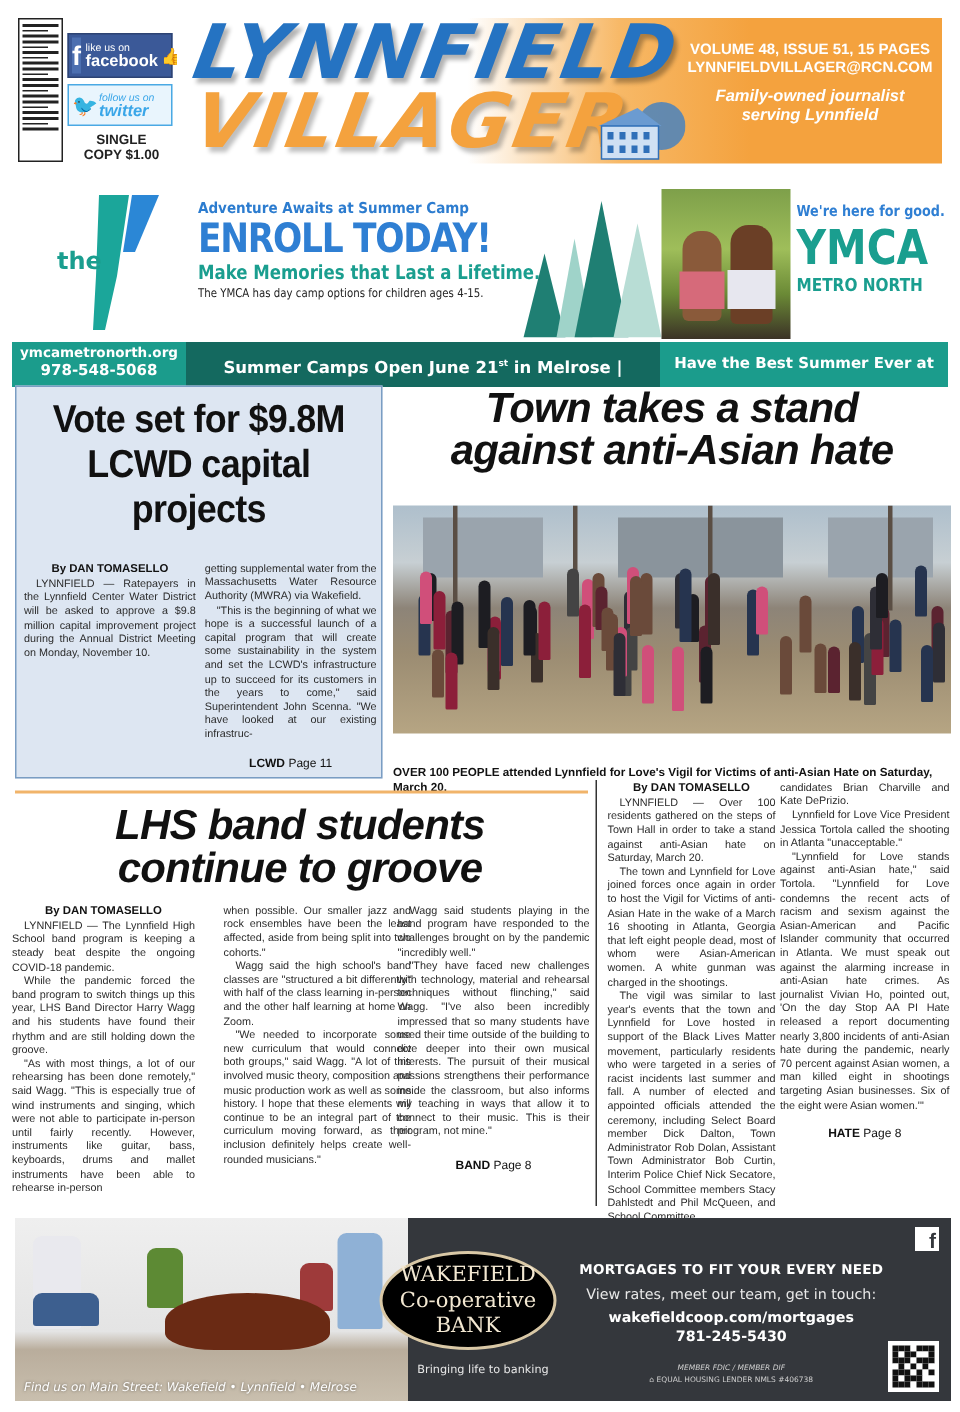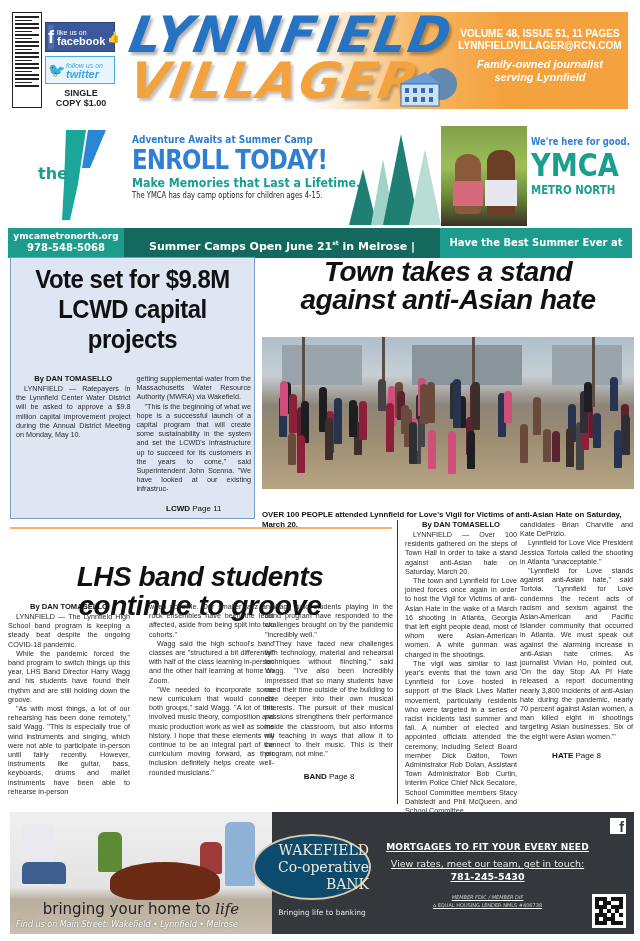--- a/index.html
+++ b/index.html
@@ -78,36 +78,36 @@
   .vigil-photo .building { position: absolute; top: 8px; height: 40px; background: #9aa4ad; }
   .caption { position: absolute; left: 262px; top: 510px; width: 372px; font: bold 7.8px "Liberation Sans", sans-serif; line-height: 10px; color: #111; }
   .caption .credit { display: block; text-align: right; margin-top: -10px; }
 
   .hate-col1 { position: absolute; left: 405px; top: 520px; width: 112px; }
   .hate-col2 { position: absolute; left: 520px; top: 520px; width: 113px; }
 
   
   .orange-rule { position: absolute; left: 10px; top: 527px; width: 382px; height: 2px; background: #f1b46a; }
   .vrule { position: absolute; left: 397px; top: 520px; width: 1px; height: 284px; background: #333; }
-  .band-head { position: absolute; left: 40px; top: 535px; width: 320px; text-align: center; font: italic bold 28px "Liberation Sans", sans-serif; line-height: 29px; color: #111; letter-spacing: -0.5px; margin-top: 27px; }
+  .band-head { position: absolute; left: 40px; top: 535px; width: 320px; text-align: center; font: italic bold 28px "Liberation Sans", sans-serif; line-height: 29px; color: #111; letter-spacing: -0.5px; }
   .band-col1 { position: absolute; left: 8px; top: 602px; width: 122px; }
   .band-col2 { position: absolute; left: 149px; top: 602px; width: 125px; }
   .band-col3 { position: absolute; left: 265px; top: 602px; width: 128px; }
 
   
   .bank-ad { position: absolute; left: 10px; top: 812px; width: 624px; height: 122px; background: #34373c; }
   .family-photo { position: absolute; left: 0; top: 0; width: 262px; height: 122px; background: linear-gradient(180deg, #efefef 0%, #e4e4e4 62%, #b9ad9c 72%, #c9bfae 100%); overflow: hidden; }
   .family-photo .fig { position: absolute; border-radius: 6px 6px 2px 2px; }
   .family-photo .dog { position: absolute; left: 100px; top: 50px; width: 110px; height: 38px; background: #6a2a14; border-radius: 50% 50% 30% 30%; }
   .family-photo .slogan { position: absolute; left: 0; top: 88px; width: 262px; text-align: center; font: 15px "DejaVu Sans", sans-serif; color: #222; }
   .family-photo .slogan i { font-family: "DejaVu Serif", serif; }
   .family-photo .find { position: absolute; left: 6px; top: 108px; width: 256px; font: italic 8px "DejaVu Sans", sans-serif; color: #fff; text-shadow: 0 0 2px rgba(0,0,0,0.5); }
-  .bank-oval { position: absolute; left: 243px; top: 22px; width: 118px; height: 66px; border-radius: 50%; background: #0c4a6e; border: 2px solid #d9c8a6; text-align: right; color: #f3e8d2; font: 14px "DejaVu Serif", serif; line-height: 17px; padding-top: 6px; }
+  .bank-oval { position: absolute; left: 243px; top: 22px; width: 118px; height: 66px; border-radius: 50%; background: #000000; border: 2px solid #d9c8a6; text-align: center; color: #f3e8d2; font: 14px "DejaVu Serif", serif; line-height: 17px; padding-top: 6px; }
   .bank-tag { position: absolute; left: 262px; top: 96px; width: 100px; font: 7.5px "DejaVu Sans", sans-serif; color: #e6e6e6; text-align: center; }
-  .mortgage { position: absolute; left: 365px; top: 30px; width: 225px; text-align: center; color: #fff; text-decoration: underline; }
+  .mortgage { position: absolute; left: 365px; top: 30px; width: 225px; text-align: center; color: #fff; }
   .mortgage .h { font: bold 9px "DejaVu Sans", sans-serif; letter-spacing: 0.2px; }
   .mortgage .v { font: 9.5px "DejaVu Sans", sans-serif; margin-top: 6px; color: #e8e8e8; }
   .mortgage .url { font: bold 9.5px "DejaVu Sans", sans-serif; margin-top: 4px; }
   .mortgage .ph { font: bold 9.5px "DejaVu Sans", sans-serif; margin-top: 2px; }
   .mortgage .fdic { font: italic 5px "DejaVu Sans", sans-serif; margin-top: 12px; color: #cfcfcf; }
   .mortgage .ehl { font: 5px "DejaVu Sans", sans-serif; color: #cfcfcf; margin-top: 2px; }
   .fb-square { position: absolute; right: 8px; top: 6px; width: 16px; height: 16px; background: #fff; color: #34373c; font: bold 14px "Liberation Sans", sans-serif; text-align: right; line-height: 18px; padding-right: 2px; }
   .qr { position: absolute; right: 8px; top: 82px; width: 34px; height: 34px; background: #fff; padding: 3px; display: grid; grid-template-columns: repeat(7, 1fr); gap: 0; }
   .qr span { background: #111; }
   .qr span.w { background: #fff; }
@@ -163,21 +163,21 @@
     <rect x="10" y="22" width="4" height="5" fill="#2f6fb8"></rect>
       <rect x="18" y="22" width="4" height="5" fill="#2f6fb8"></rect>
       <rect x="26" y="22" width="4" height="5" fill="#2f6fb8"></rect>
       <rect x="34" y="22" width="4" height="5" fill="#2f6fb8"></rect>
     <rect x="10" y="31" width="4" height="5" fill="#2f6fb8"></rect>
       <rect x="18" y="31" width="4" height="5" fill="#2f6fb8"></rect>
       <rect x="26" y="31" width="4" height="5" fill="#2f6fb8"></rect>
       <rect x="34" y="31" width="4" height="5" fill="#2f6fb8"></rect>
   </svg>
   <div class="issue-info">
-    <div class="vol">VOLUME 48, ISSUE 51, 11 PAGES</div>
+    <div class="vol">VOLUME 48, ISSUE 51, 15 PAGES</div>
     <div class="email">LYNNFIELDVILLAGER@RCN.COM</div>
     <div class="tag">Family-owned journalist</div>
     <div class="tag" style="margin-top:0">serving Lynnfield</div>
   </div>
 </div>
 
 <div class="ymca-ad">
   <svg class="y-logo" viewBox="0 0 80 100">
     <polygon points="40,6 60,6 52,60 44,96 36,96 38,60" fill="#1ba69a"></polygon>
     <polygon points="62,6 80,6 64,44 56,44" fill="#2b87d6"></polygon>
@@ -214,21 +214,21 @@
     <div class="open"><span>Summer Camps Open June 21</span><sup>st</sup><span> in Melrose | Peabody | Saugus</span></div>
     <div class="best">Have the Best Summer Ever at the Y.</div>
   </div>
 </div>
 
 <div class="lcwd-box">
   <div class="lcwd-head">Vote set for $9.8M LCWD capital projects</div>
   <div class="lcwd-cols">
     <div class="col-text">
       <div class="byline">By DAN TOMASELLO</div>
-      <p>LYNNFIELD — Ratepayers in the Lynnfield Center Water District will be asked to approve a $9.8 million capital improvement project during the Annual District Meeting on Monday, May 10.</p>
+      <p>LYNNFIELD — Ratepayers in the Lynnfield Center Water District will be asked to approve a $9.8 million capital improvement project during the Annual District Meeting on Monday, November 10.</p>
     </div>
     <div class="col-text">
       <p style="text-indent:0">getting supplemental water from the Massachusetts Water Resource Authority (MWRA) via Wakefield.</p>
       <p>"This is the beginning of what we hope is a successful launch of a capital program that will create some sustainability in the system and set the LCWD's infrastructure up to succeed for its customers in the years to come," said Superintendent John Scenna. "We have looked at our existing infrastruc-</p>
       <div class="jump"><b>LCWD</b><span> Page 11</span></div>
     </div>
   </div>
 </div>
 
 <div class="hate-head">
@@ -348,32 +348,32 @@
 </div>
 
 <div class="bank-ad">
   <div class="family-photo">
     <div class="fig" style="left:12px;top:12px;width:32px;height:62px;background:#e9e9ee;"></div>
     <div class="fig" style="left:12px;top:50px;width:44px;height:22px;background:#3d5f8f;"></div>
     <div class="fig" style="left:88px;top:20px;width:24px;height:40px;background:#5d8a34;"></div>
     <div class="fig" style="left:190px;top:30px;width:22px;height:32px;background:#9e3a3a;"></div>
     <div class="fig" style="left:215px;top:10px;width:30px;height:64px;background:#8fb1d6;"></div>
     <div class="dog"></div>
-    <div class="slogan"><span>bringing your home to </span><i>life</i></div>
     <div class="find">Find us on Main Street:   Wakefield  •  Lynnfield  •  Melrose</div>
   </div>
   <div class="bank-oval">
     <div>WAKEFIELD</div>
     <div>Co-operative</div>
     <div>BANK</div>
   </div>
   <div class="bank-tag">Bringing life to banking</div>
   <div class="mortgage">
     <div class="h">MORTGAGES TO FIT YOUR EVERY NEED</div>
     <div class="v">View rates, meet our team, get in touch:</div>
+    <div class="url">wakefieldcoop.com/mortgages</div>
     <div class="ph">781-245-5430</div>
     <div class="fdic">MEMBER FDIC / MEMBER DIF</div>
     <div class="ehl">⌂ EQUAL HOUSING LENDER     NMLS #406738</div>
   </div>
   <div class="fb-square">f</div>
   <div class="qr" id="qr">
       <span></span>
       <span></span>
       <span></span>
       <span class="w"></span>

